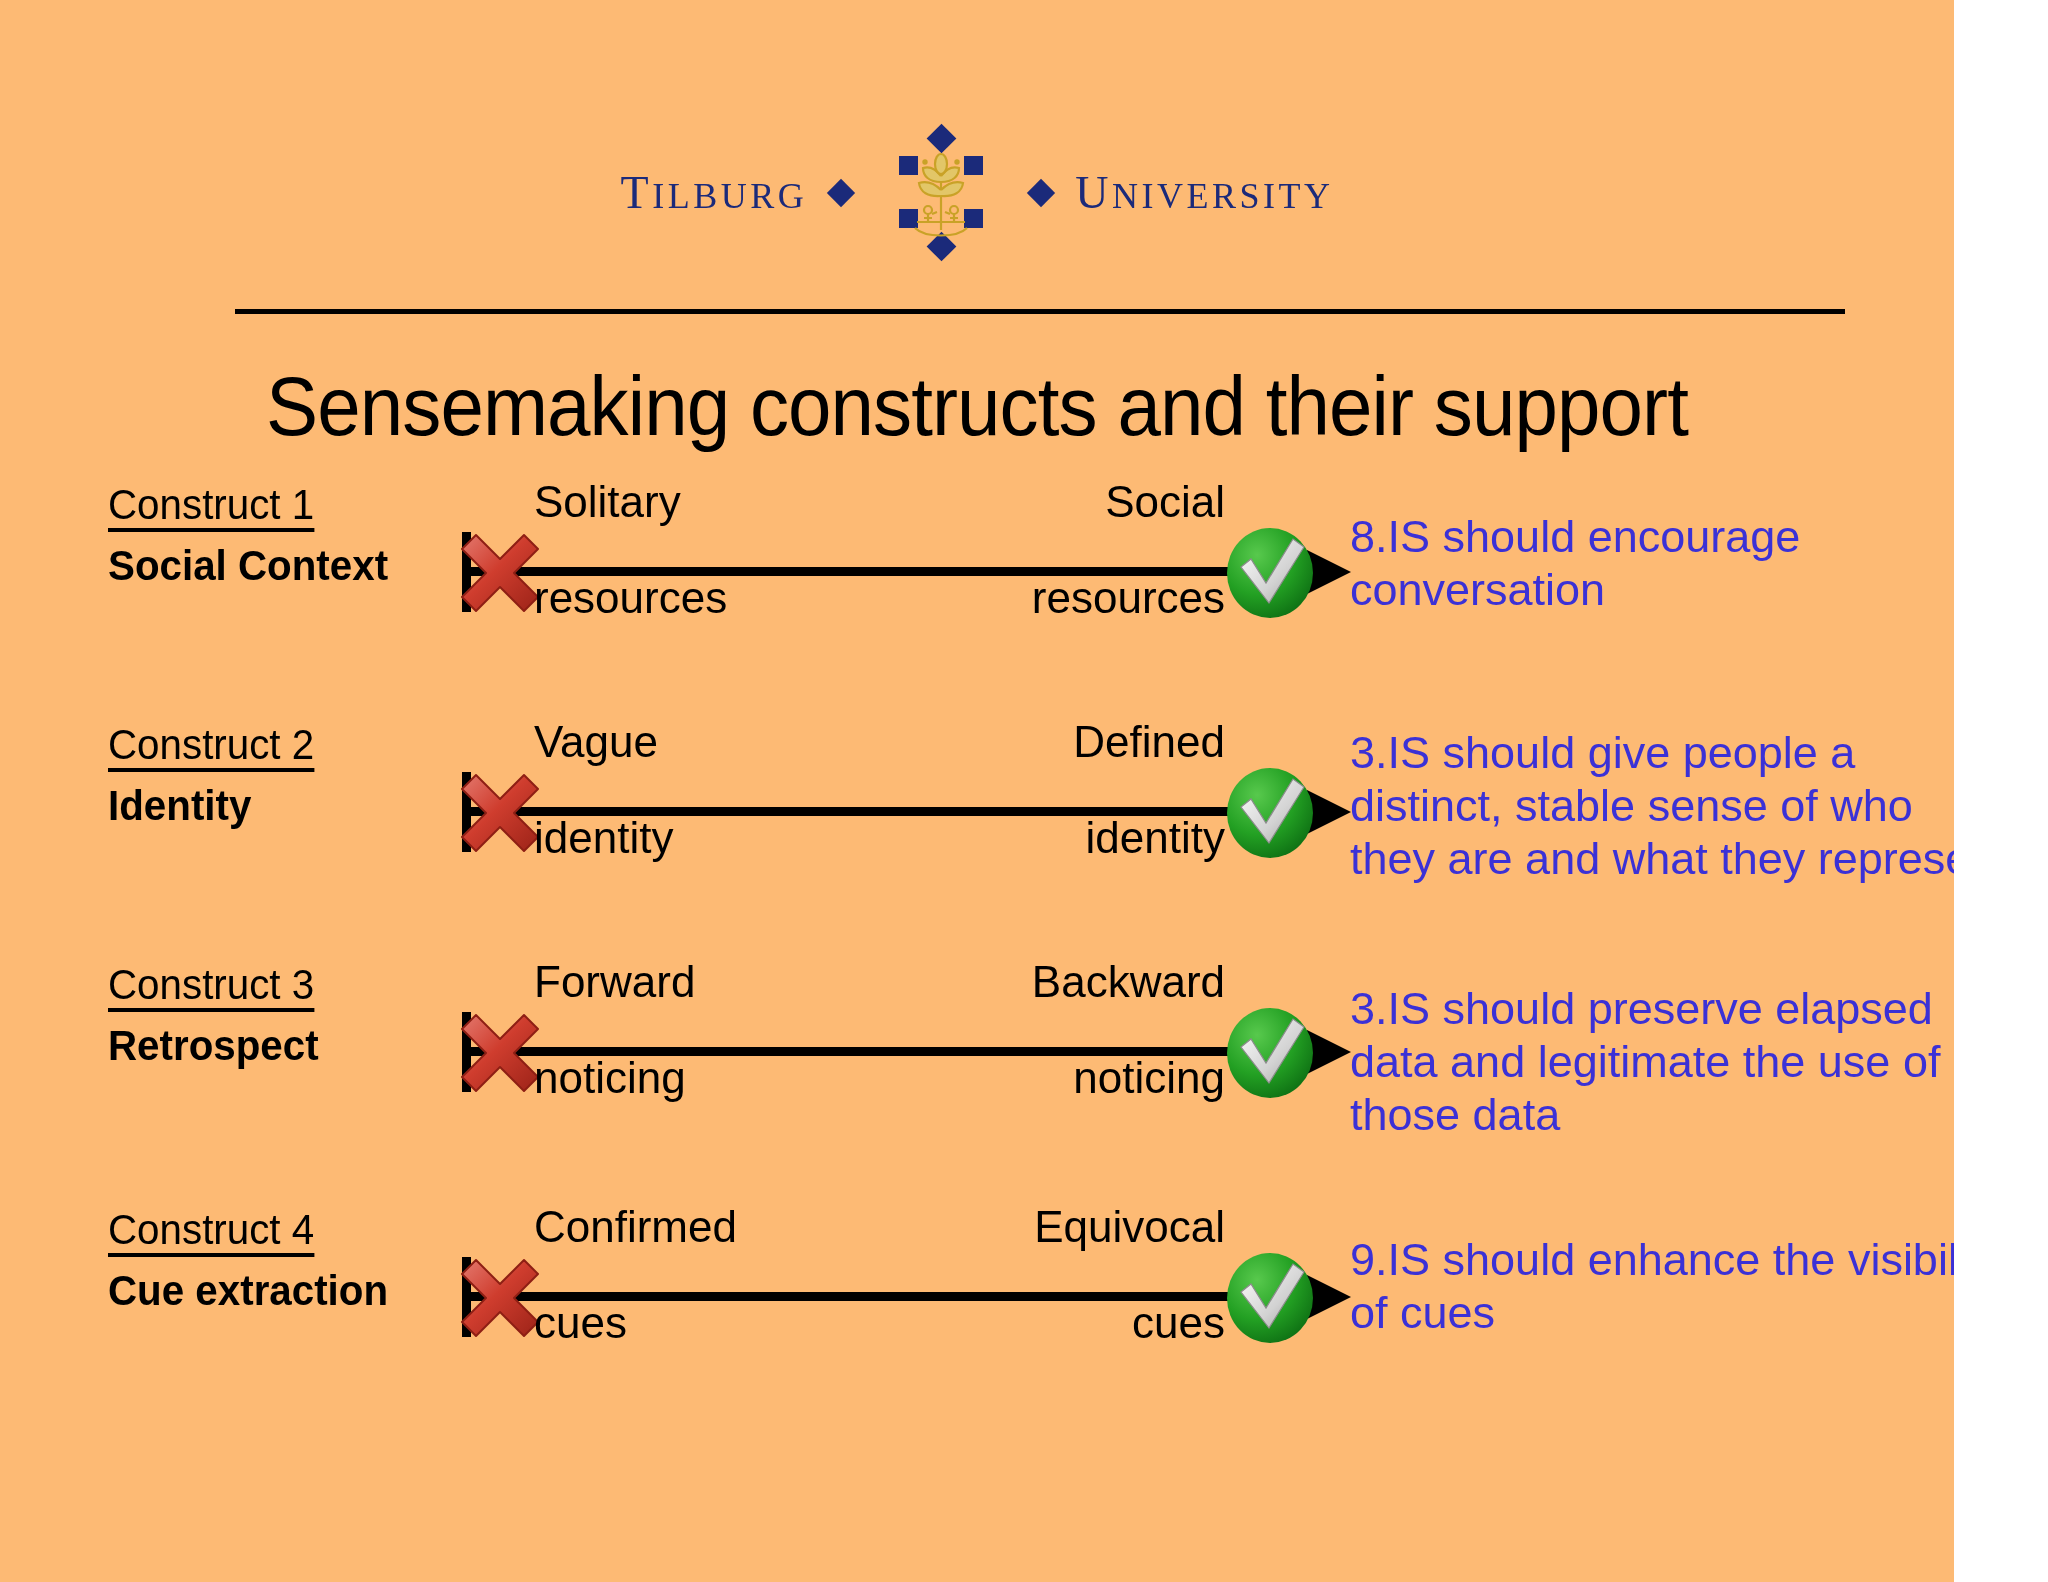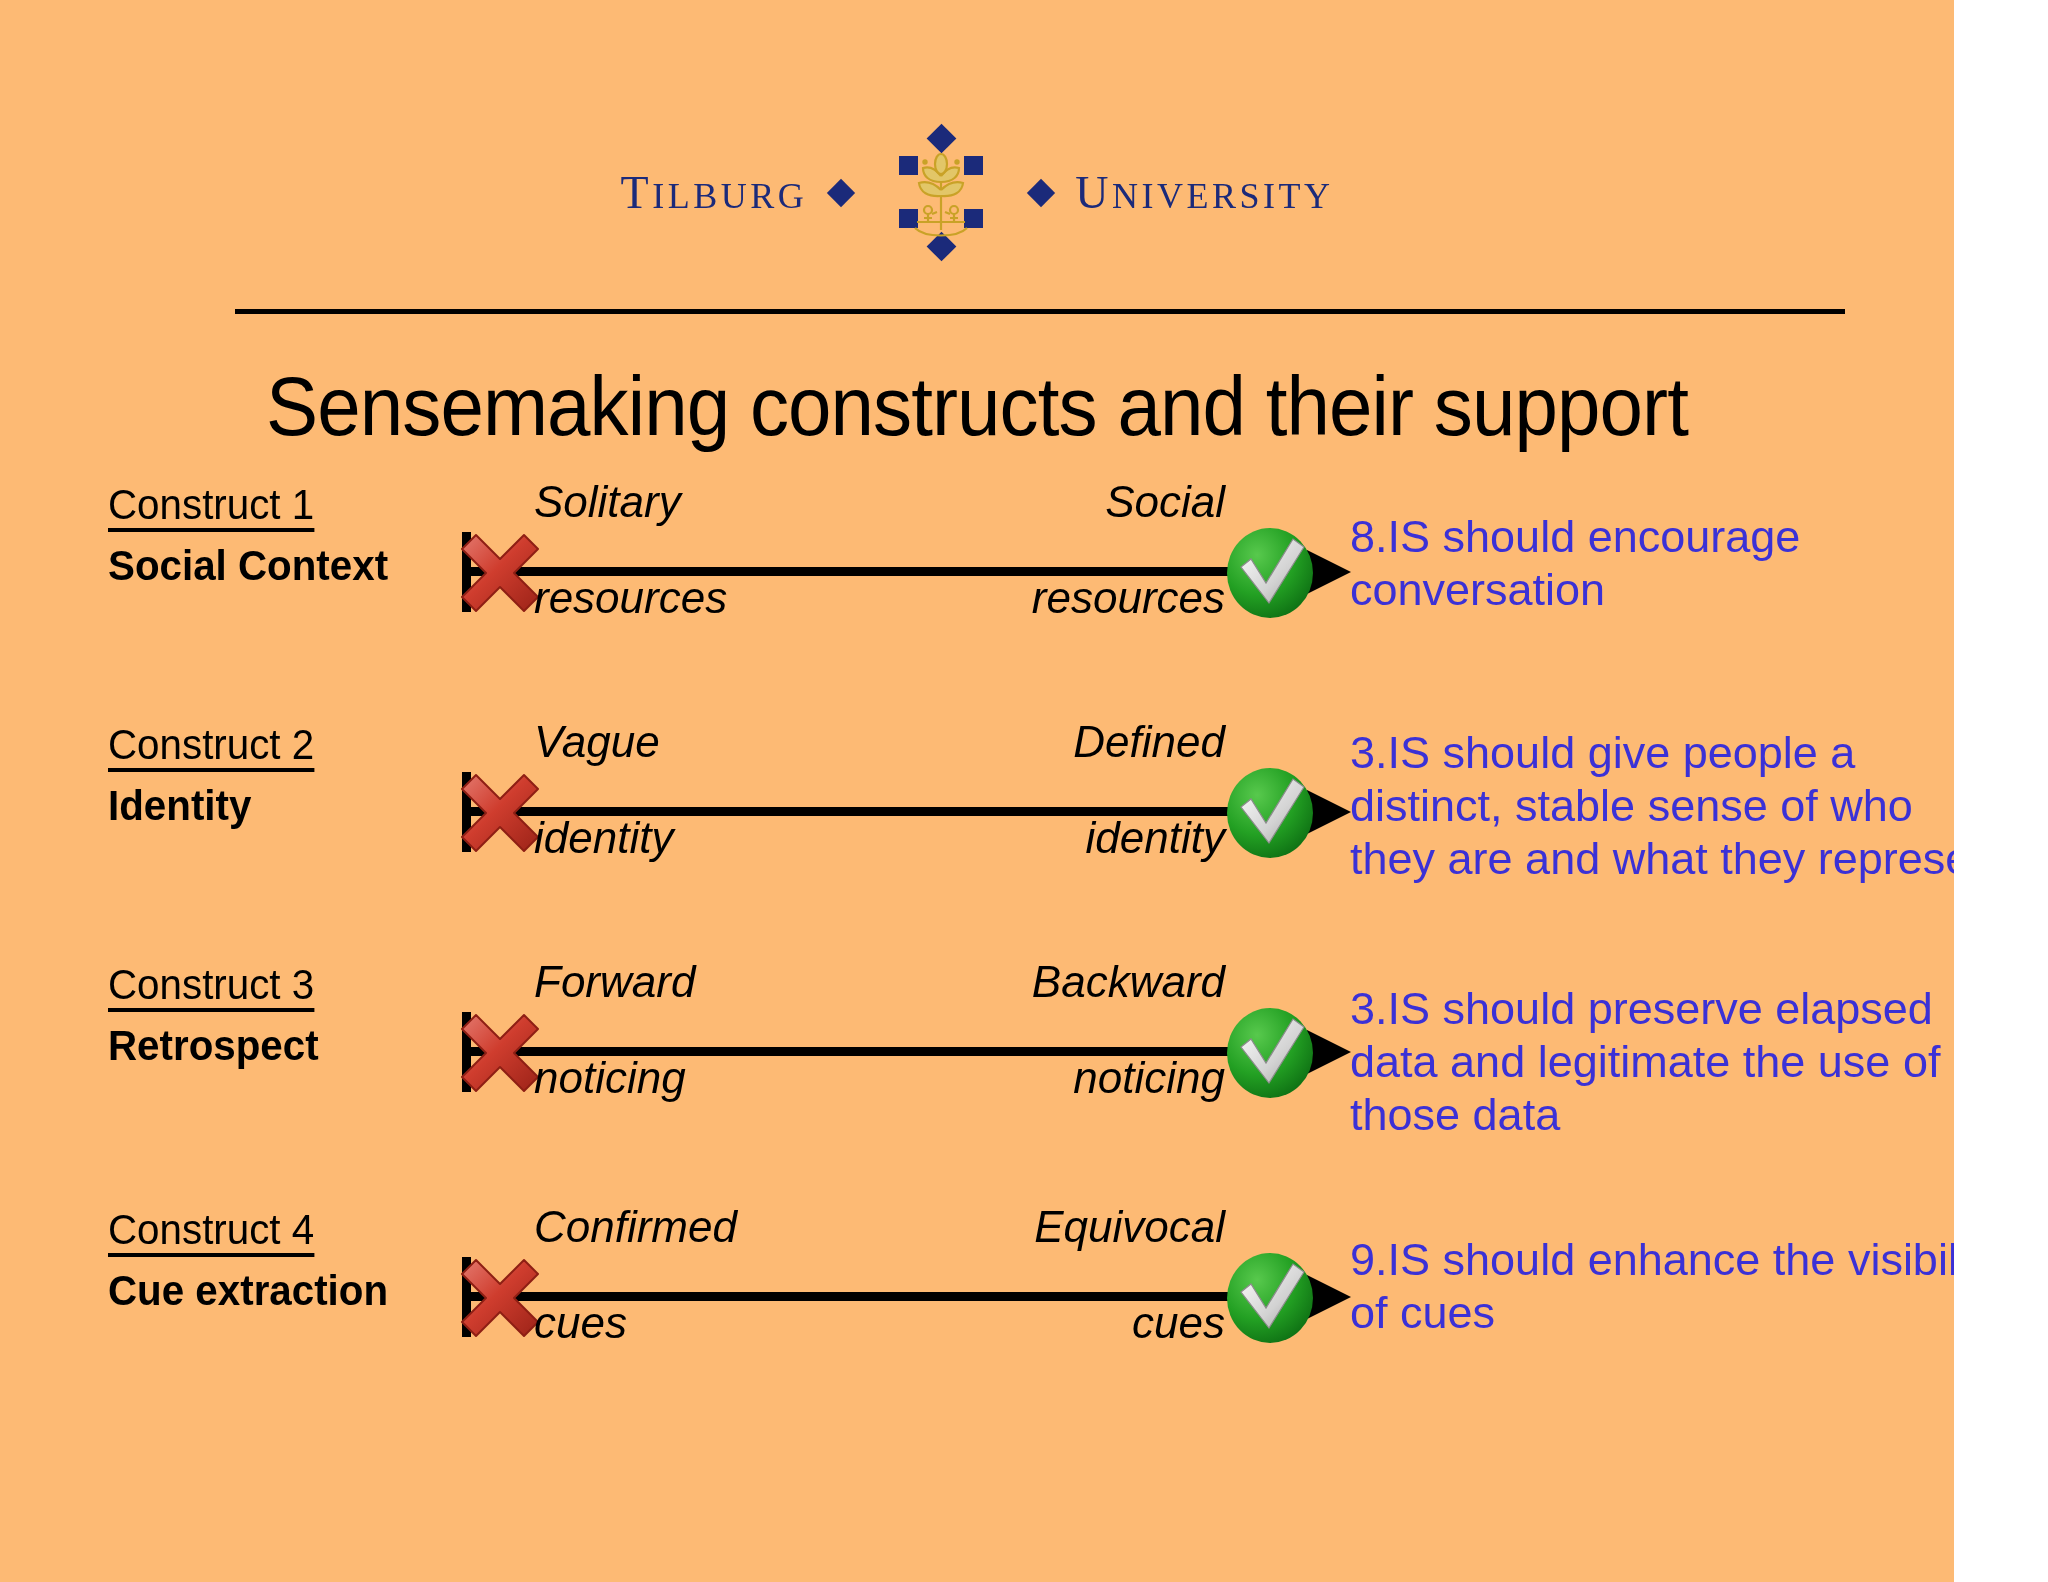--- a/index.html
+++ b/index.html
@@ -136,21 +136,20 @@
     white-space: nowrap;
   }
 
   
   .axis {
     position: absolute;
     left: 462px;
     top: 44px;
     width: 880px;
     height: 92px;
-    font-style: italic;
   }
   .axis-tick {
     position: absolute;
     left: 0;
     top: 6px;
     width: 9px;
     height: 80px;
     background: #000;
   }
   .axis-line {

